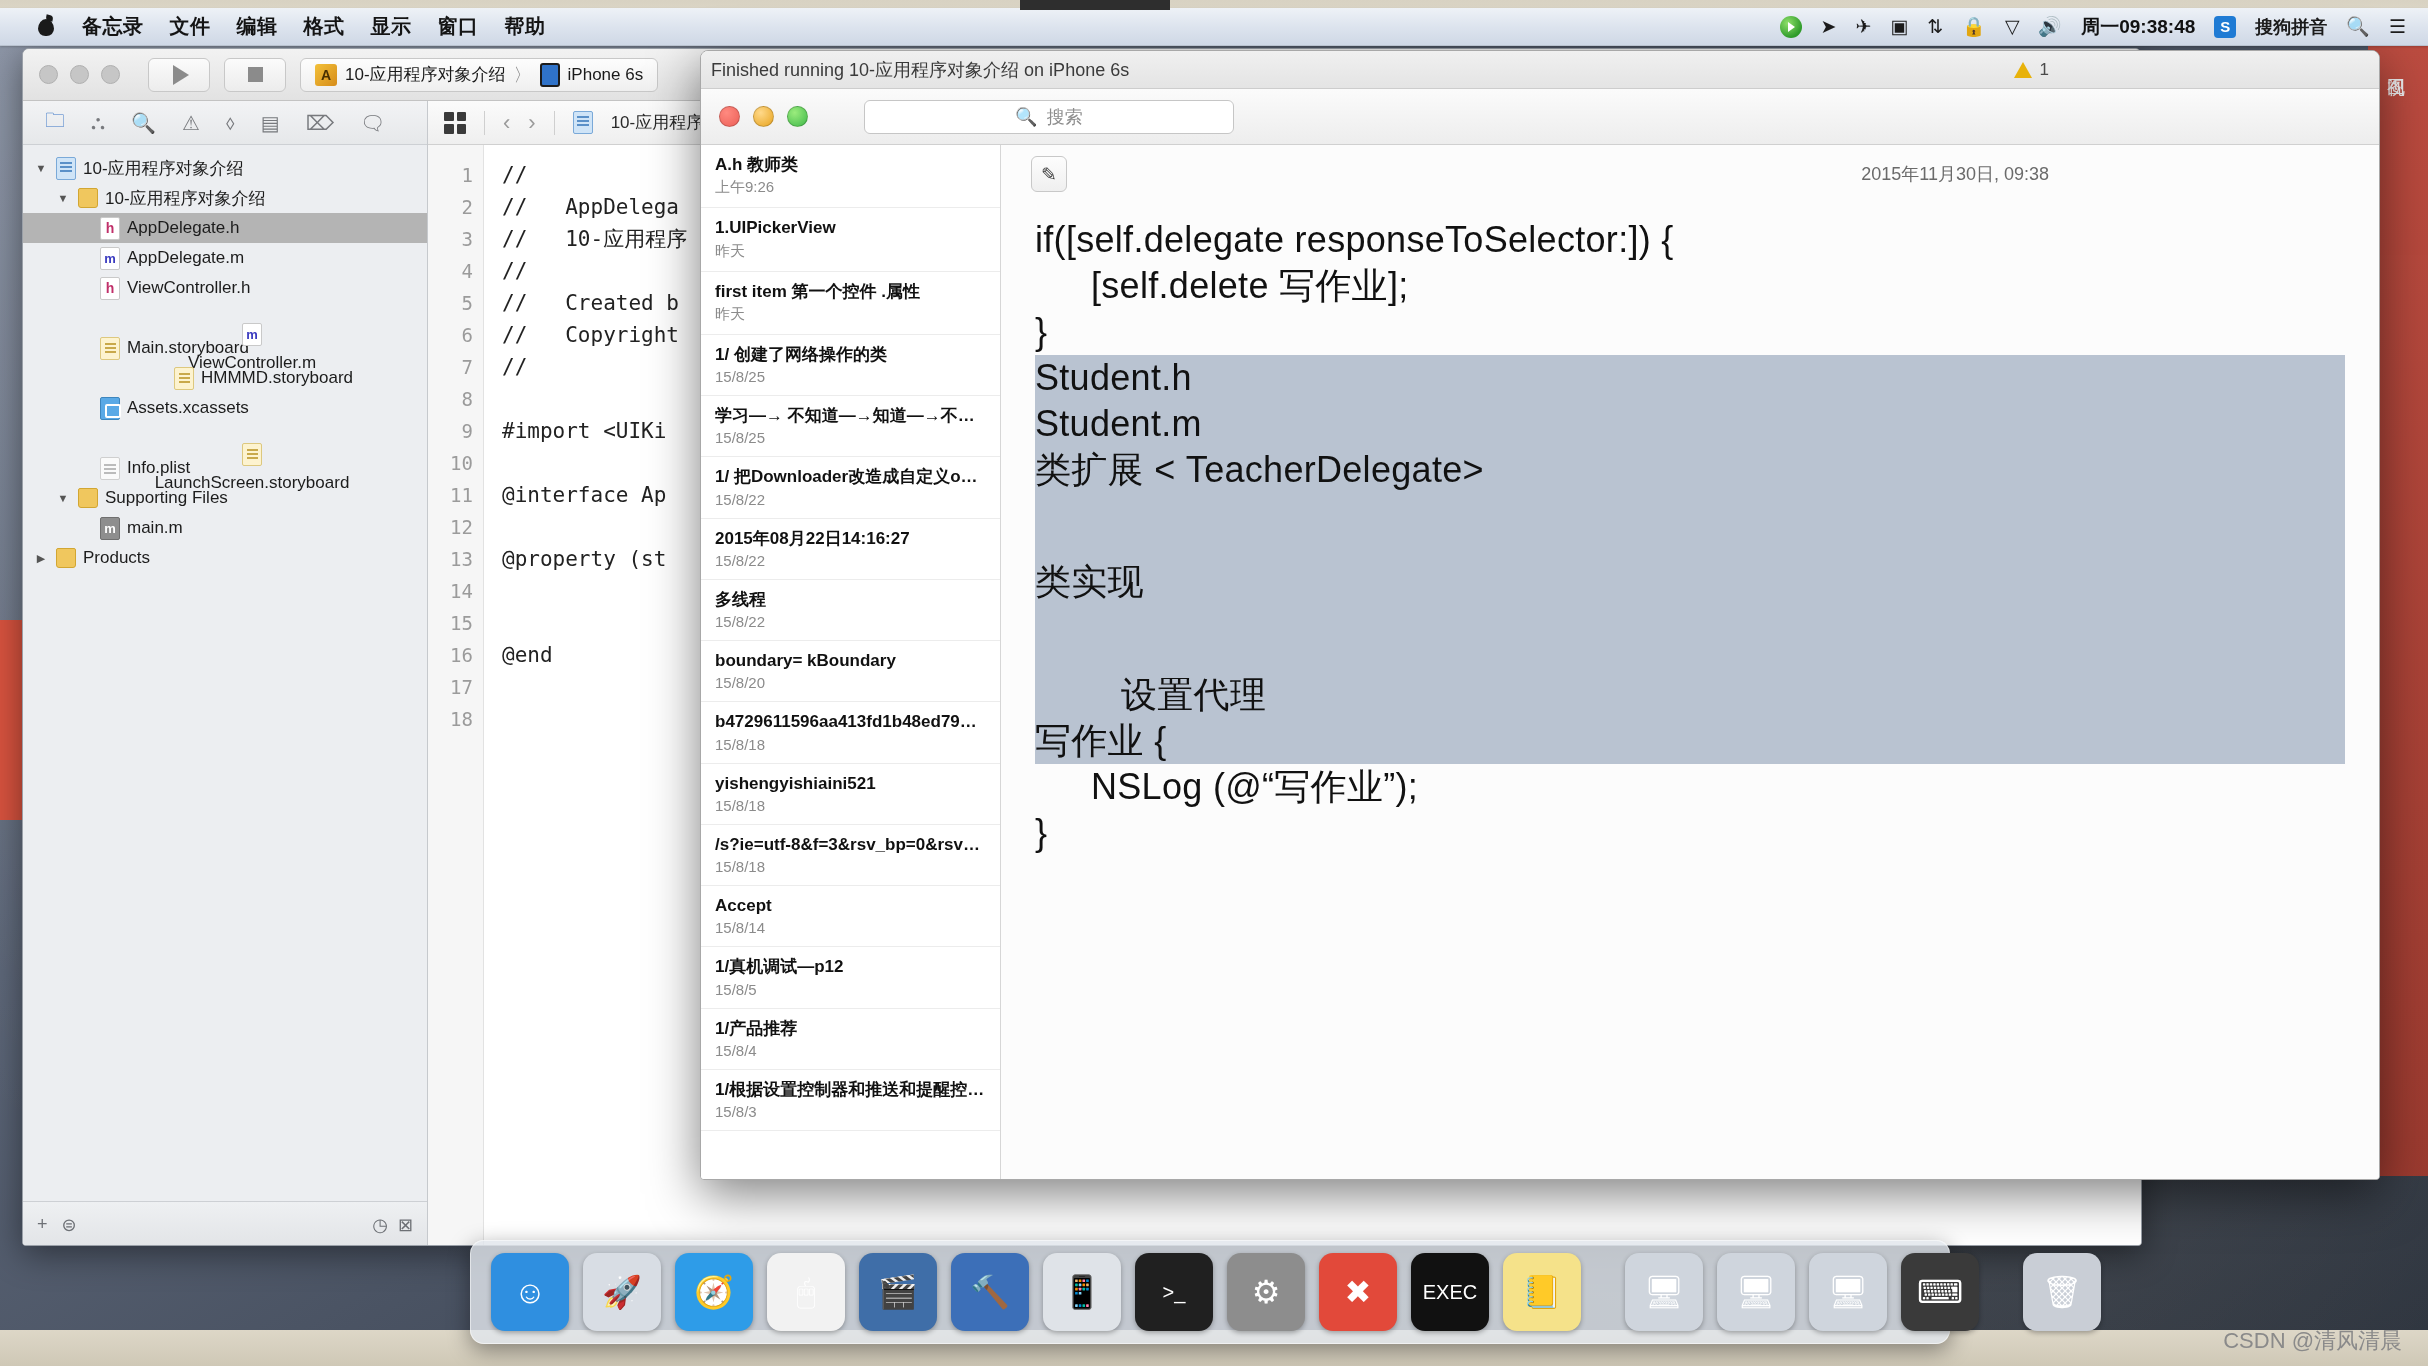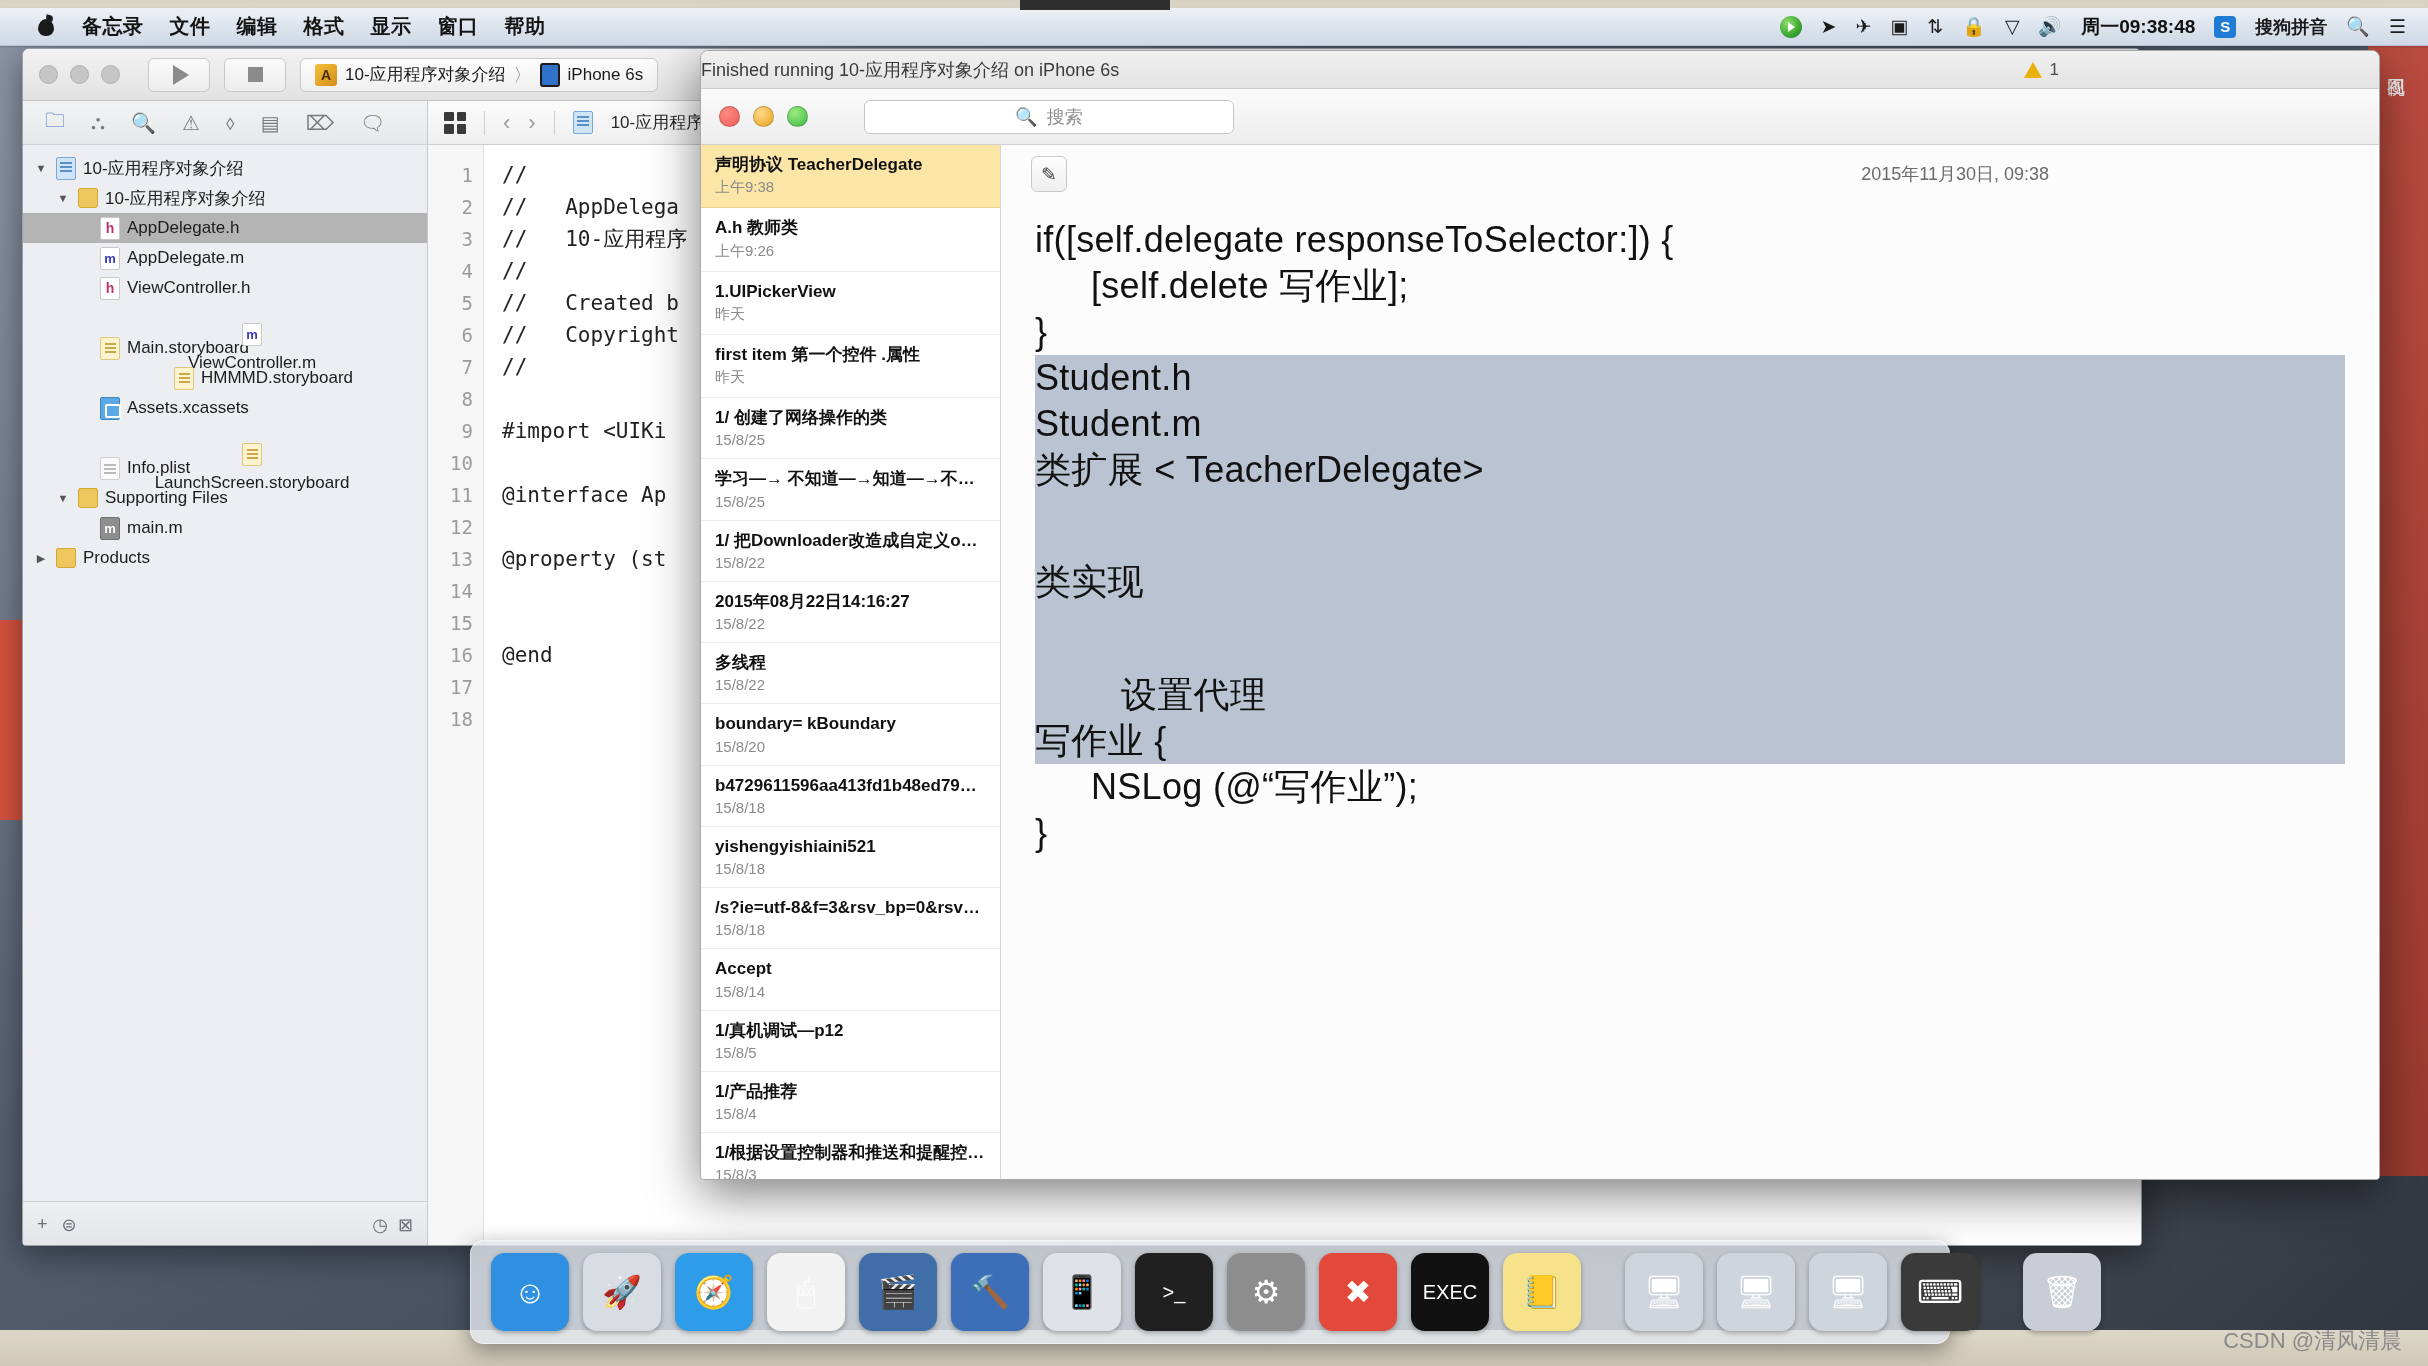--- a/index.html
+++ b/index.html
@@ -135,21 +135,21 @@
     line-height:32px; white-space:pre; color:#222; }
   .c-com { color:#2f7f30; }
   .c-kw  { color:#b32d5e; }
 
   
   #notes { position:absolute; left:700px; top:50px; width:1680px; height:1130px;
     background:#fff; border:1px solid #a8a8a8; border-radius:8px 8px 4px 4px;
     box-shadow:0 14px 50px rgba(0,0,0,.5); overflow:hidden; z-index:30; display:flex;
     flex-direction:column; }
   #nt-statusstrip { height:38px; background:linear-gradient(180deg,#f0f0f0,#e4e4e4);
-    border-bottom:1px solid #cdcdcd; display:flex; align-items:center; padding:0 0;
+    border-bottom:1px solid #cdcdcd; display:flex; align-items:center; padding:0 10px;
     font-size:18px; color:#3a3a3a;gap:47px; }
   #nt-statusstrip .warn { margin-left:auto; display:flex; align-items:center; gap:8px;
     font-size:17px; color:#4a4a4a; padding-right:320px; }
   .warn-tri{width:0;height:0;border-left:9px solid transparent;border-right:9px solid transparent;
     border-bottom:16px solid #e8b20a;}
   #nt-titlebar { height:56px; background:linear-gradient(180deg,#fbfbfb,#ededed);
     border-bottom:1px solid #d0d0d0; display:flex; align-items:center; padding:0 18px; gap:56px; }
   .nt-traffic { display:flex; gap:13px; }
   .nt-dot { width:21px;height:21px;border-radius:50%;border:1px solid rgba(0,0,0,.18); }
   .nt-red{background:radial-gradient(circle at 35% 30%,#ff8a80,#ec5f57);}
@@ -477,24 +477,20 @@
       <div class="nt-dot nt-grn"></div>
     </div>
     <div class="nt-search">
       <span>🔍</span>
       <span>搜索</span>
     </div>
   </div>
 
   <div id="nt-body">
     <div id="nt-list">
-        <div class="note-item sel">
-          <div class="note-title">声明协议 TeacherDelegate</div>
-          <div class="note-date">上午9:38</div>
-        </div>
         <div class="note-item">
           <div class="note-title">A.h  教师类</div>
           <div class="note-date">上午9:26</div>
         </div>
         <div class="note-item">
           <div class="note-title">1.UIPickerView</div>
           <div class="note-date">昨天</div>
         </div>
         <div class="note-item">
           <div class="note-title">first item 第一个控件 .属性</div>

